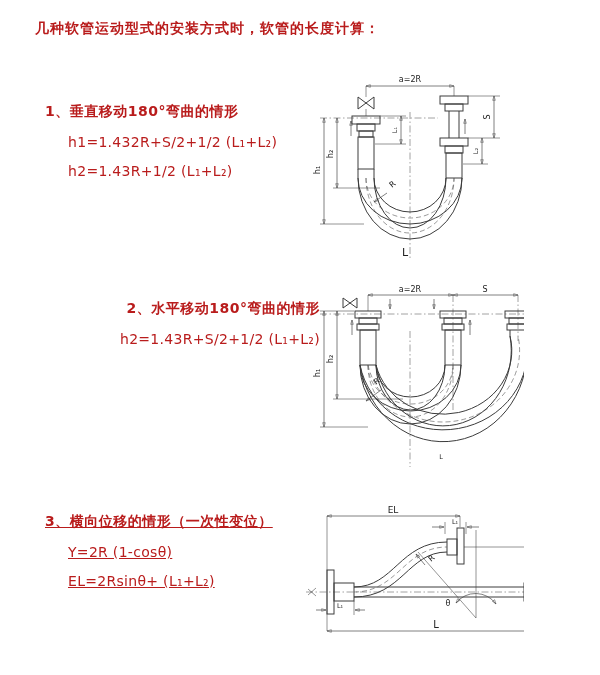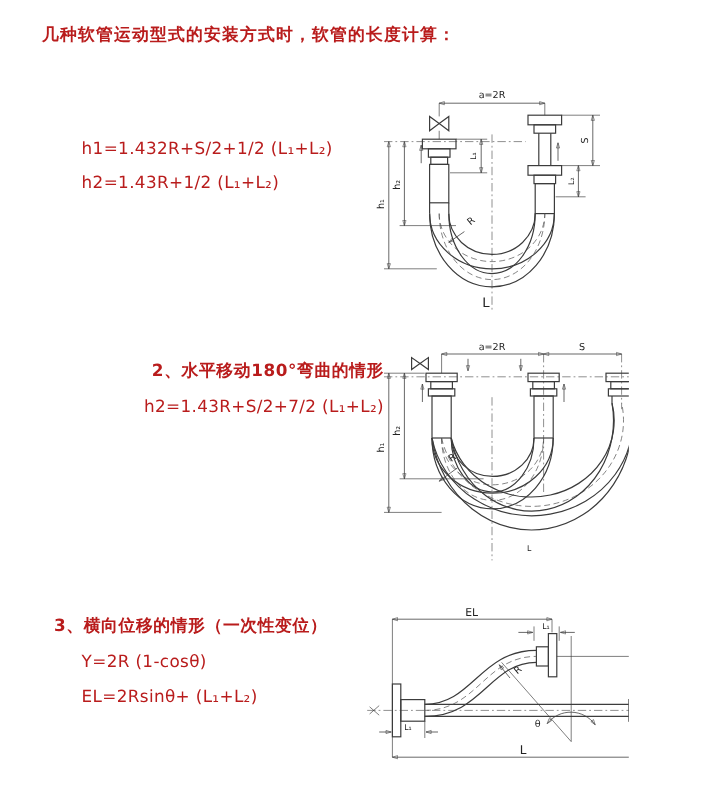--- a/index.html
+++ b/index.html
@@ -7,46 +7,47 @@
     position:relative;width:524px;height:675px;background:#ffffff;overflow:hidden;
     font-family:"DejaVu Sans","Liberation Sans",sans-serif;color:#b91c1c;
   }
   .page-title{
     position:absolute;left:35px;top:20px;font-size:14px;font-weight:bold;
     letter-spacing:1px;white-space:nowrap;
   }
   .sec{position:absolute;left:45px;width:275px;}
   .sec-head{font-size:14px;font-weight:bold;letter-spacing:0.5px;white-space:nowrap;}
   .formula{font-size:14px;padding-left:23px;margin-top:13px;white-space:nowrap;letter-spacing:0.3px;}
-  #sec1{top:103px;} #sec2{top:300px;text-align:right;} #sec3{top:513px;}
+  #sec1{top:103px;} #sec2{top:300px;text-align:right;} #sec3{top:513px;text-decoration:underline;}
   .diag{position:absolute;}
   #d1{left:308px;top:66px;} #d2{left:308px;top:281px;} #d3{left:298px;top:500px;}
   .diag line,.diag path,.diag rect,.diag polygon{stroke:#3c3c3c;fill:none;stroke-width:1;}
   .diag .dim{stroke-width:0.65;}
   .diag .thin{stroke-width:0.55;}
   .diag .cl{stroke:#555;stroke-width:0.55;stroke-dasharray:7 2.5 1.5 2.5;}
   .diag .hosedash{stroke:#555;stroke-width:0.6;stroke-dasharray:5 3;}
   .diag text{fill:#222;stroke:none;font-family:"DejaVu Sans","Liberation Sans",sans-serif;}
   .lblBig{font-size:11px;} .lbl{font-size:8px;} .lblS{font-size:6.5px;}
 </style>
 </head>
 <body>
 
 <div class="page">
 
   <div class="page-title">几种软管运动型式的安装方式时，软管的长度计算：</div>
 
   <div class="sec" id="sec1">
+    <div class="sec-head">1、垂直移动180°弯曲的情形</div>
     <div class="formula">h1=1.432R+S/2+1/2 (L₁+L₂)</div>
     <div class="formula">h2=1.43R+1/2 (L₁+L₂)</div>
   </div>
 
   <div class="sec" id="sec2">
     <div class="sec-head">2、水平移动180°弯曲的情形</div>
-    <div class="formula">h2=1.43R+S/2+7/2 (L₁+L₂)</div>
+    <div class="formula">h2=1.43R+S/2+1/2 (L₁+L₂)</div>
   </div>
 
   <div class="sec" id="sec3">
     <div class="sec-head">3、横向位移的情形（一次性变位）</div>
     <div class="formula">Y=2R (1-cosθ)</div>
     <div class="formula">EL=2Rsinθ+ (L₁+L₂)</div>
   </div>
 
   <svg id="d1" class="diag" width="288" height="200" viewBox="0 0 288 200">
     <defs>

